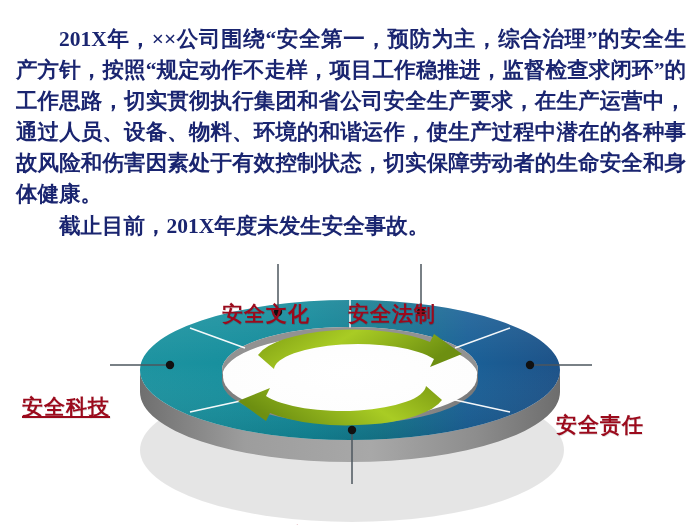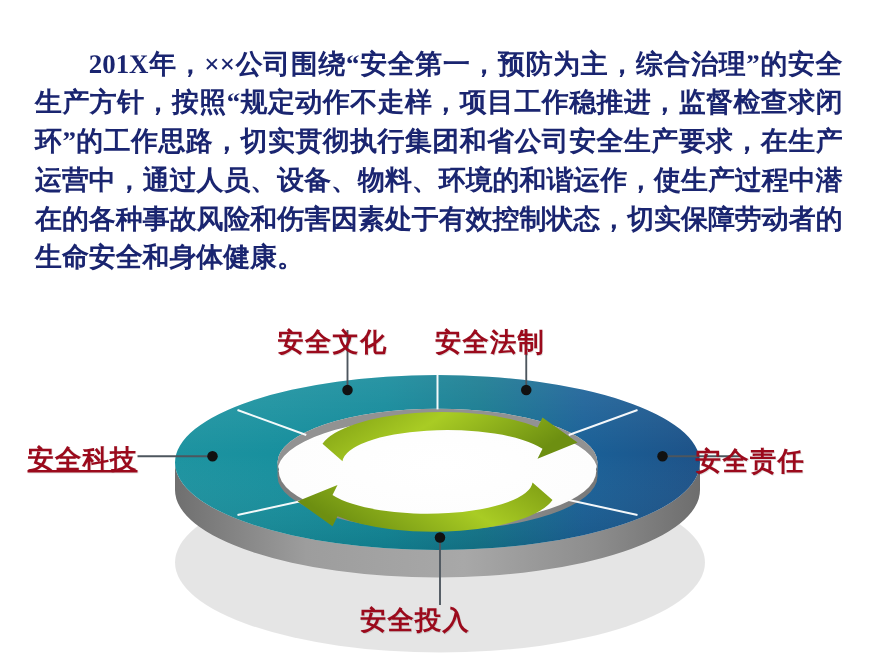--- a/index.html
+++ b/index.html
@@ -27,21 +27,21 @@
   .para {
     color: #1a2570;
     font-family: "Liberation Serif", "DejaVu Serif", serif;
     font-weight: bold;
     font-size: 21.5px;
     line-height: 31px;
     letter-spacing: 0px;
     text-align: justify;
     text-align-last: left;
     text-indent: 2em;
-    margin: 12px;
+    margin: 0;
     white-space: normal;
   }
   .para + .para {
     margin-top: 1px;
   }
 
   
   #diagram {
     position: absolute;
     left: 0;
@@ -58,32 +58,34 @@
   .ring-label {
     position: absolute;
     color: #9b0a1c;
     font-family: "Liberation Serif", "DejaVu Serif", serif;
     font-weight: bold;
     font-size: 21px;
     line-height: 24px;
     letter-spacing: 1px;
     white-space: nowrap;
     text-shadow: 0.6px 0.6px 0 rgba(0,0,0,0.12);
+    margin-top: 40px;
   }
   #label-culture   { left: 222px; top: 262px; }
   #label-legal     { left: 348px; top: 262px; }
   #label-tech      { left: 22px;  top: 355px; text-decoration: underline; }
-  #label-resp      { left: 556px; top: 357px; }
+  #label-resp      { left: 556px; top: 373px; }
   #label-invest    { left: 288px; top: 484px; }
 </style>
 </head>
 <body>
 
 <div id="paragraph-block">
   <p class="para">201X年，××公司围绕“安全第一，预防为主，综合治理”的安全生产方针，按照“规定动作不走样，项目工作稳推进，监督检查求闭环”的工作思路，切实贯彻执行集团和省公司安全生产要求，在生产运营中，通过人员、设备、物料、环境的和谐运作，使生产过程中潜在的各种事故风险和伤害因素处于有效控制状态，切实保障劳动者的生命安全和身体健康。</p>
+  <p class="para">截止目前，201X年度未发生安全事故。</p>
 </div>
 
 <div id="diagram">
 
   <svg id="diagram-svg" width="700" height="275" viewBox="0 0 700 275">
     <defs>
 
       <linearGradient id="gradTop" x1="0" y1="0" x2="1" y2="0">
         <stop offset="0%" stop-color="#1d93a0"></stop>
         <stop offset="18%" stop-color="#18909e"></stop>

